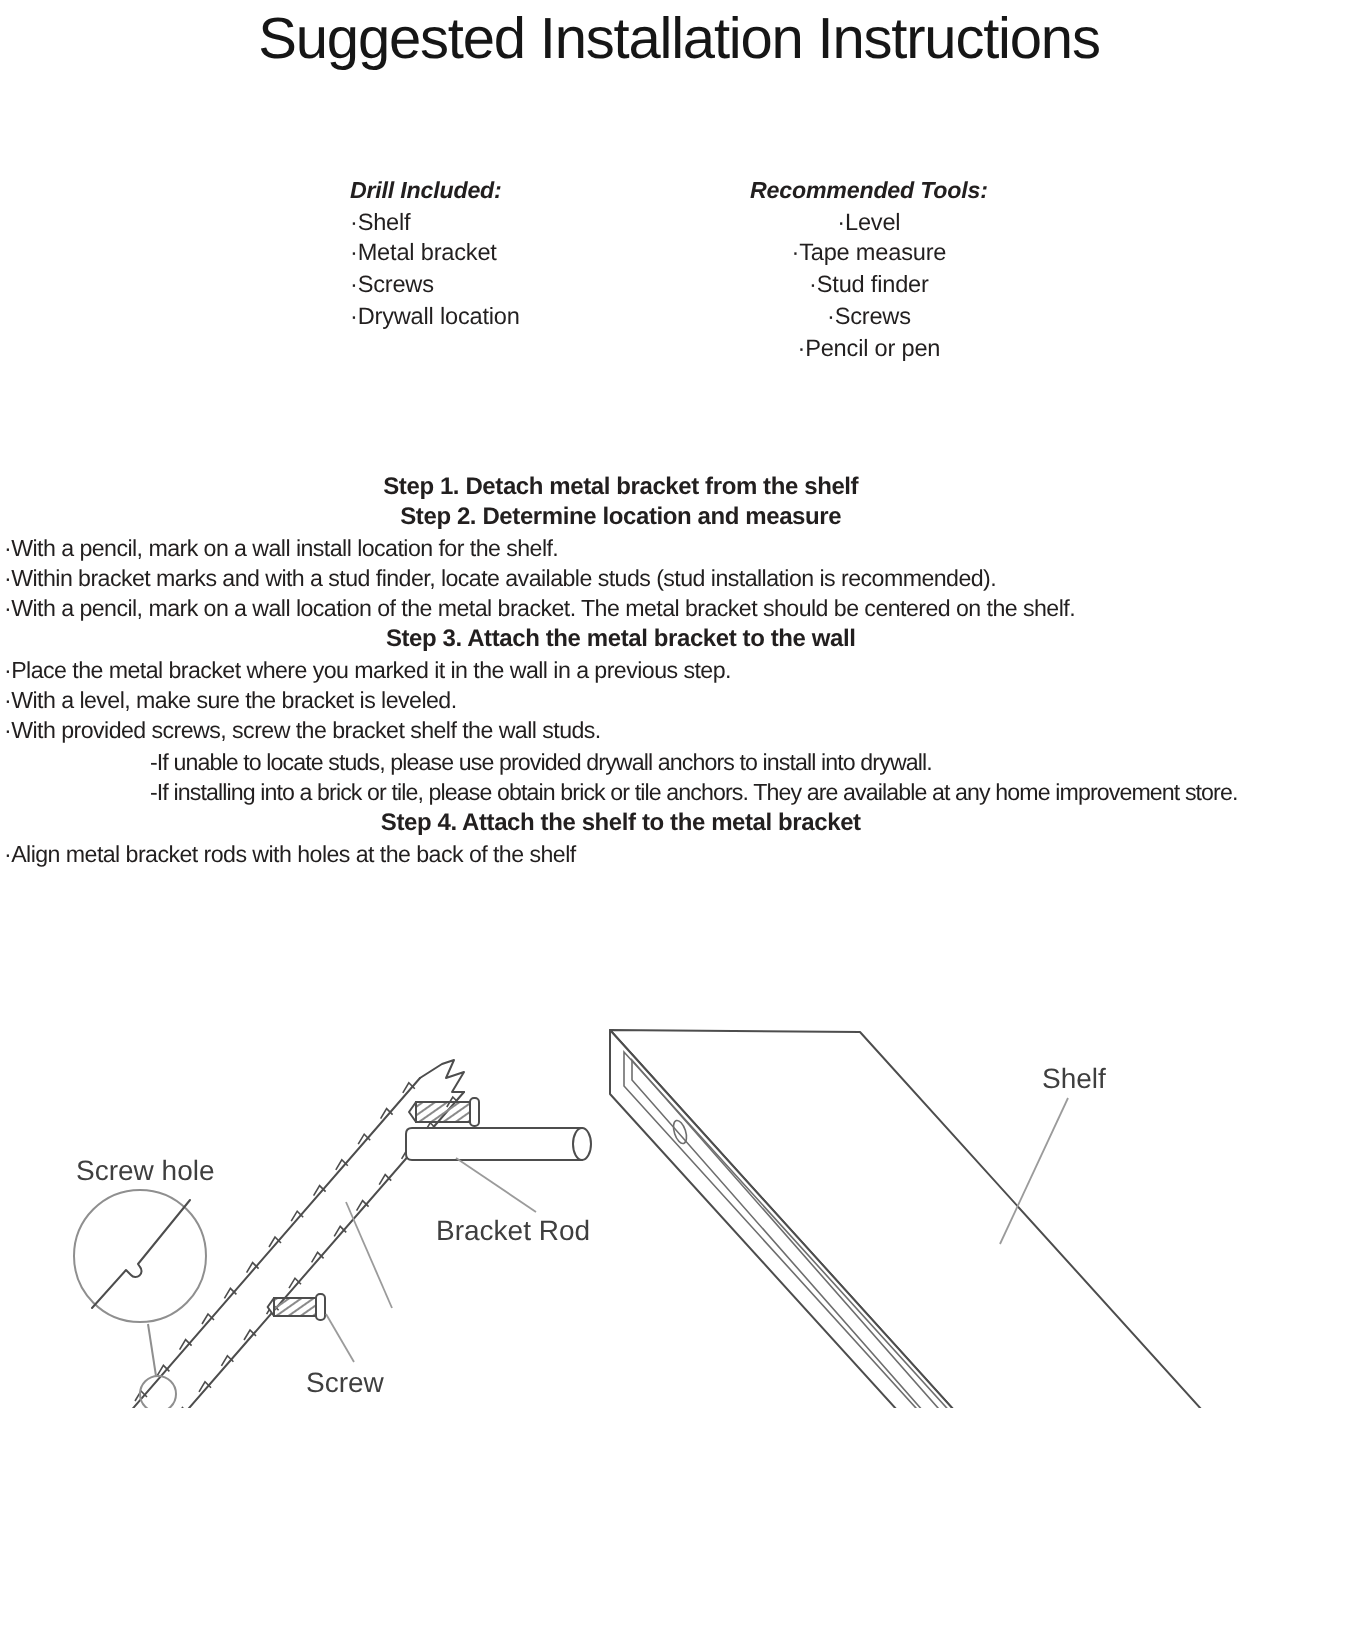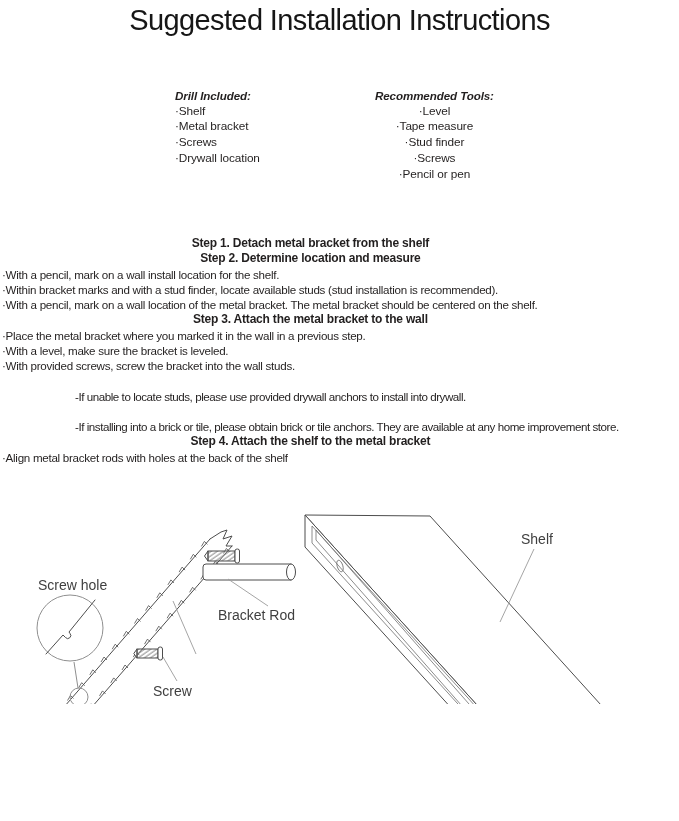--- a/index.html
+++ b/index.html
@@ -6,21 +6,21 @@
   #page{position:relative;width:679px;height:704px;background:var(--bg,#fff);
         font-family:"Liberation Sans",sans-serif;color:var(--text,#221f1f);overflow:hidden;}
   .title{position:absolute;top:4px;left:0;width:100%;text-align:center;
          font-size:29px;letter-spacing:-0.6px;color:#161616;white-space:nowrap;}
   .col{position:absolute;top:88px;font-size:11.8px;line-height:15.7px;letter-spacing:-0.1px;}
   #parts-col{left:175px;} #tools-col{left:375px;text-align:center;}
   .col .heading{font-weight:bold;font-style:italic;font-size:11.6px;}
   #steps{position:absolute;left:2px;top:236px;font-size:11.6px;line-height:15.3px;
          letter-spacing:-0.28px;white-space:nowrap;}
   .line-heading{font-weight:bold;font-size:12px;letter-spacing:-0.2px;text-align:center;}
-  .line-subnote{padding-left:73px;letter-spacing:-0.45px;margin-top:15px;}
+  .line-subnote{padding-left:73px;letter-spacing:-0.45px;}
   #diagram{position:absolute;left:0;top:480px;}
   .draw{stroke:var(--line,#4d4d4d);stroke-width:1;fill:none;stroke-linejoin:round;stroke-linecap:round;}
   .face{stroke:var(--line,#4d4d4d);stroke-width:1;fill:#fff;stroke-linejoin:round;}
   .groove{stroke:#6e6e6e;stroke-width:0.8;fill:none;}
   .whitefill{fill:#fff;}
   .leader{stroke:var(--leader,#9b9b9b);stroke-width:0.9;fill:none;}
   .mag{stroke:#8f8f8f;stroke-width:1;fill:none;}
   .tick{stroke:var(--line,#4d4d4d);stroke-width:0.8;fill:none;}
   text.dlabel{font-family:"Liberation Sans",sans-serif;font-size:14px;fill:var(--label,#3f3f3f);}
 </style>
@@ -54,21 +54,21 @@
 
   <div id="steps">
       <div class="line line-heading">Step 1. Detach metal bracket from the shelf</div>
       <div class="line line-heading">Step 2. Determine location and measure</div>
       <div class="line line-bullet">·With a pencil, mark on a wall install location for the shelf.</div>
       <div class="line line-bullet">·Within bracket marks and with a stud finder, locate available studs (stud installation is recommended).</div>
       <div class="line line-bullet">·With a pencil, mark on a wall location of the metal bracket. The metal bracket should be centered on the shelf.</div>
       <div class="line line-heading">Step 3. Attach the metal bracket to the wall</div>
       <div class="line line-bullet">·Place the metal bracket where you marked it in the wall in a previous step.</div>
       <div class="line line-bullet">·With a level, make sure the bracket is leveled.</div>
-      <div class="line line-bullet">·With provided screws, screw the bracket into the wall studs.</div>
+      <div class="line line-bullet">·With provided screws, screw the bracket shelf the wall studs.</div>
       <div class="line line-subnote">-If unable to locate studs, please use provided drywall anchors to install into drywall.</div>
       <div class="line line-subnote">-If installing into a brick or tile, please obtain brick or tile anchors. They are available at any home improvement store.</div>
       <div class="line line-heading">Step 4. Attach the shelf to the metal bracket</div>
       <div class="line line-bullet">·Align metal bracket rods with holes at the back of the shelf</div>
     </div>
 
   <svg id="diagram" width="679" height="341" viewBox="0 0 679 341" xmlns="http://www.w3.org/2000/svg">
     <defs>
       <pattern id="thr" width="3.5" height="14" patternUnits="userSpaceOnUse" patternTransform="rotate(55)">
         <line x1="1" y1="0" x2="1" y2="14" stroke="#8a8a8a" stroke-width="1"></line>

